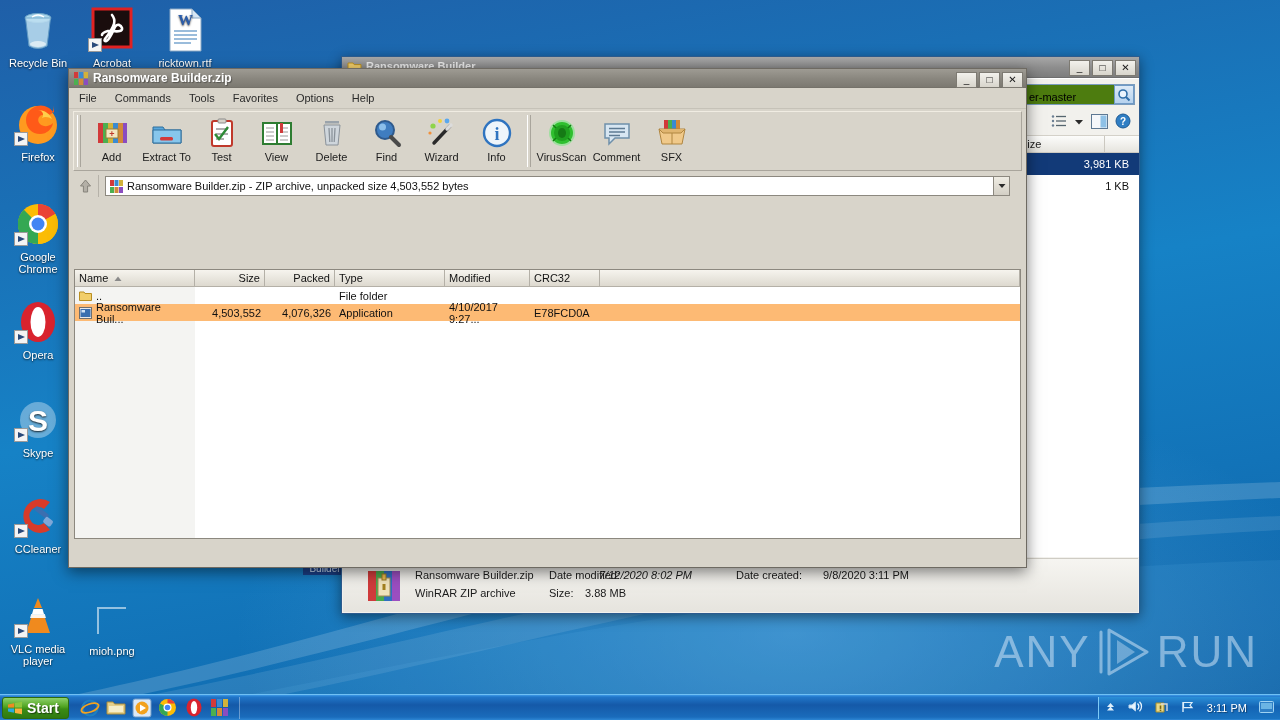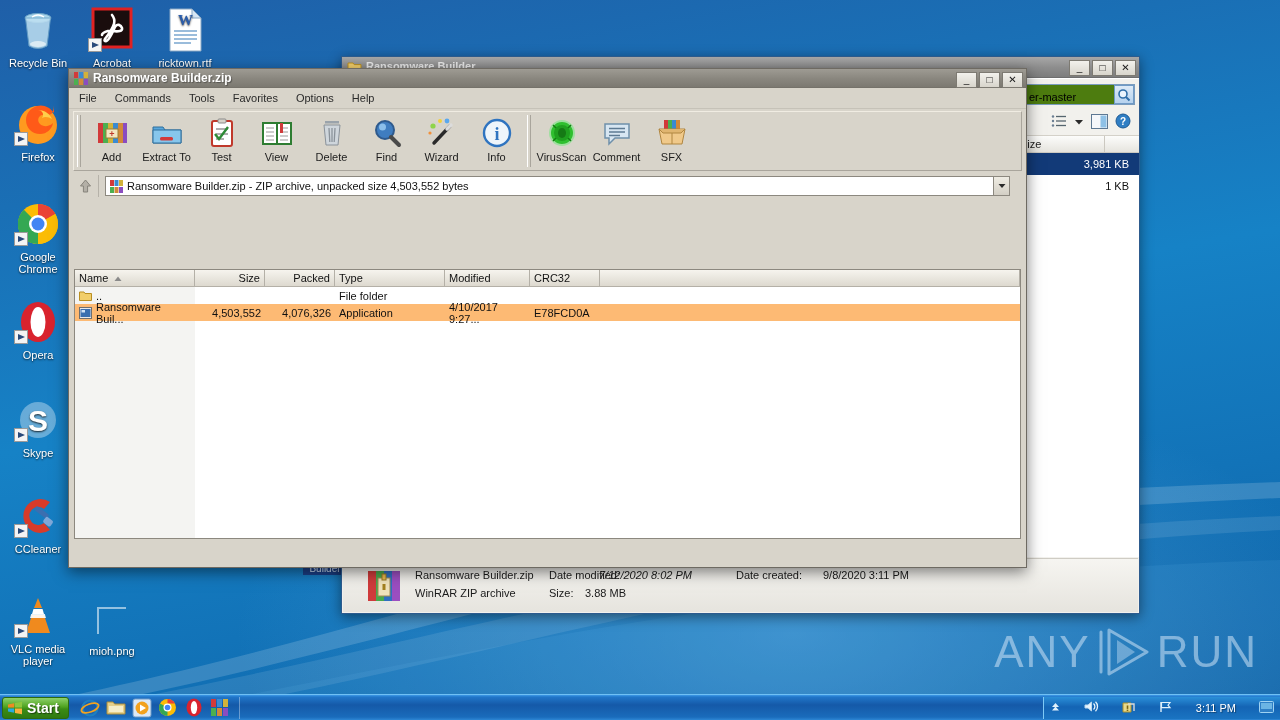--- a/index.html
+++ b/index.html
@@ -113,21 +113,21 @@
   #taskbar { position:absolute; left:0; bottom:0; width:1280px; height:26px;
      background:linear-gradient(180deg,#3d9ae8 0%,#2176c9 8%,#1559a8 40%,#1a6bbb 88%,#2d86d4 100%);
      border-top:1px solid #6fc0f5; display:flex; align-items:center; }
   #startbtn { height:22px; margin-left:2px; padding:0 9px 0 4px; display:flex; align-items:center;
      gap:4px; background:linear-gradient(180deg,#8ed16a,#4ea21f 45%,#3b8c16 55%,#2f7a10);
      border:1px solid #2c6a10; border-radius:3px; color:#fff; font-weight:bold; font-size:14px;
      text-shadow:1px 1px 1px rgba(0,0,0,.5); }
   .qlaunch { display:flex; align-items:center; gap:4px; margin-left:10px; padding-right:8px;
      border-right:1px solid rgba(255,255,255,.35); }
   .qlaunch .qi { width:22px; height:22px; display:flex; align-items:center; justify-content:center; }
-  #tray { margin-left:auto; height:22px; display:flex; align-items:center; gap:23px;
+  #tray { margin-left:auto; height:22px; display:flex; align-items:center; gap:12px;
      padding:0 6px; background:linear-gradient(180deg,#2a8fd8,#1464b4 45%,#1a74c2);
      border-left:1px solid #7fcaf6; }
   #tray .tm { color:#fff; font-size:11px; text-shadow:1px 1px 1px rgba(0,0,0,.4); }
   
   #hidden-label { position:absolute; left:303px; top:562px; width:44px; height:13px;
      background:#1b3f86; color:#cfe0f5; font-size:10px; text-align:center; line-height:13px;
      overflow:hidden; }
   
   #watermark { position:absolute; right:22px; bottom:42px; display:flex; align-items:center;
      gap:4px; opacity:.55; }

